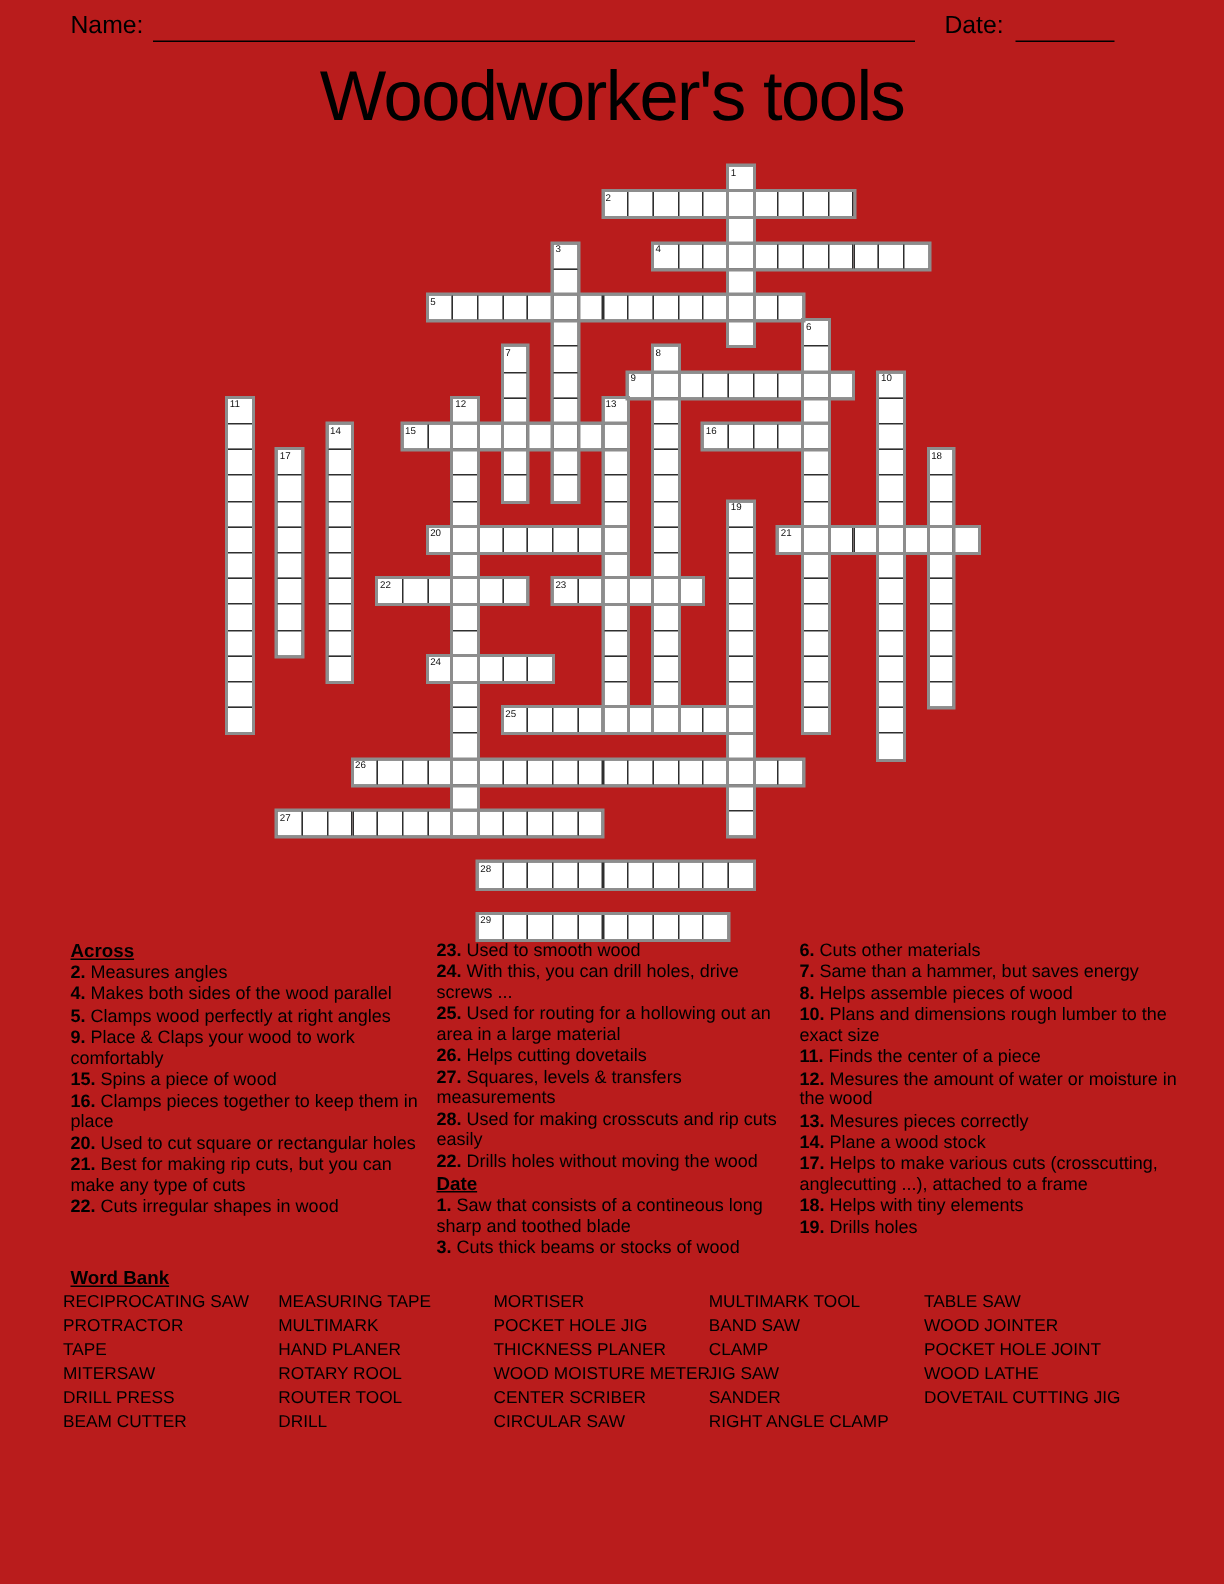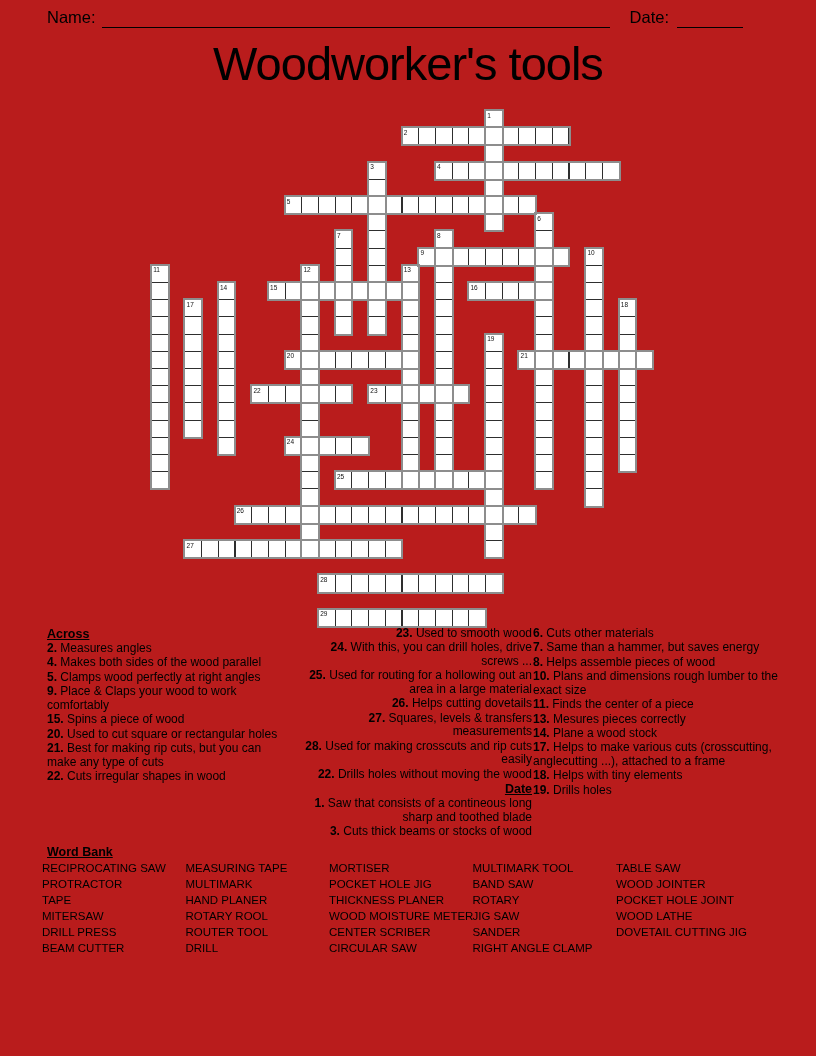--- a/index.html
+++ b/index.html
@@ -23,21 +23,21 @@
   .cell{position:absolute;width:17.7px;height:18.2px;box-sizing:border-box;
         border:1px solid #2e2e2e;background:#fff;z-index:1;}
   .cnum{position:absolute;top:0.5px;left:1.2px;font-size:6.5px;line-height:7px;
         font-weight:400;color:#111;z-index:3;}
   .run-outline{position:absolute;box-sizing:border-box;border:2px solid #8d8d8d;
         background:transparent;z-index:2;pointer-events:none;}
 
   
   .clue-col{position:absolute;top:627px;font-size:12px;line-height:13.6px;}
   .clue-col-1{left:47px;width:243px;}
-  .clue-col-2{left:291px;width:241px;text-align:right;}
+  .clue-col-2{left:291px;width:241px;}
   .clue-col-3{left:533px;width:252px;}
   .clue{margin:0 0 0.8px 0;}
   .clue b{font-weight:bold;}
   .clue-header{font-weight:bold;text-decoration:underline;font-size:12.5px;
                line-height:14px;margin-bottom:1px;}
 
   
   .wb-label{position:absolute;left:47px;top:845px;font-size:12.5px;font-weight:bold;
             text-decoration:underline;}
   .wb-grid{position:absolute;left:42px;top:860px;display:flex;}
@@ -429,20 +429,21 @@
       <div class="run-outline" style="left: 166px; top: 497.8px; width: 170px; height: 20.2px;"></div>
     </div>
 
   <div class="clue-col clue-col-1">
       <div class="clue-header">Across</div>
       <div class="clue"><b>2.</b> Measures angles</div>
       <div class="clue"><b>4.</b> Makes both sides of the wood parallel</div>
       <div class="clue"><b>5.</b> Clamps wood perfectly at right angles</div>
       <div class="clue"><b>9.</b> Place &amp; Claps your wood to work comfortably</div>
       <div class="clue"><b>15.</b> Spins a piece of wood</div>
+      <div class="clue"><b>16.</b> Clamps pieces together to keep them in place</div>
       <div class="clue"><b>20.</b> Used to cut square or rectangular holes</div>
       <div class="clue"><b>21.</b> Best for making rip cuts, but you can make any type of cuts</div>
       <div class="clue"><b>22.</b> Cuts irregular shapes in wood</div>
     </div>
   <div class="clue-col clue-col-2">
       <div class="clue"><b>23.</b> Used to smooth wood</div>
       <div class="clue"><b>24.</b> With this, you can drill holes, drive screws ...</div>
       <div class="clue"><b>25.</b> Used for routing for a hollowing out an area in a large material</div>
       <div class="clue"><b>26.</b> Helps cutting dovetails</div>
       <div class="clue"><b>27.</b> Squares, levels &amp; transfers measurements</div>
@@ -451,20 +452,21 @@
       <div class="clue-header">Date</div>
       <div class="clue"><b>1.</b> Saw that consists of a contineous long sharp and toothed blade</div>
       <div class="clue"><b>3.</b> Cuts thick beams or stocks of wood</div>
     </div>
   <div class="clue-col clue-col-3">
       <div class="clue"><b>6.</b> Cuts other materials</div>
       <div class="clue"><b>7.</b> Same than a hammer, but saves energy</div>
       <div class="clue"><b>8.</b> Helps assemble pieces of wood</div>
       <div class="clue"><b>10.</b> Plans and dimensions rough lumber to the exact size</div>
       <div class="clue"><b>11.</b> Finds the center of a piece</div>
+      <div class="clue"><b>12.</b> Mesures the amount of water or moisture in the wood</div>
       <div class="clue"><b>13.</b> Mesures pieces correctly</div>
       <div class="clue"><b>14.</b> Plane a wood stock</div>
       <div class="clue"><b>17.</b> Helps to make various cuts (crosscutting, anglecutting ...), attached to a frame</div>
       <div class="clue"><b>18.</b> Helps with tiny elements</div>
       <div class="clue"><b>19.</b> Drills holes</div>
     </div>
 
   <div class="wb-label">Word Bank</div>
   <div class="wb-grid">
       <div class="wb-col">
@@ -487,21 +489,21 @@
         <div class="wb-item">MORTISER</div>
         <div class="wb-item">POCKET HOLE JIG</div>
         <div class="wb-item">THICKNESS PLANER</div>
         <div class="wb-item">WOOD MOISTURE METER</div>
         <div class="wb-item">CENTER SCRIBER</div>
         <div class="wb-item">CIRCULAR SAW</div>
       </div>
       <div class="wb-col">
         <div class="wb-item">MULTIMARK TOOL</div>
         <div class="wb-item">BAND SAW</div>
-        <div class="wb-item">ROTARY</div>
+        <div class="wb-item">CLAMP</div>
         <div class="wb-item">JIG SAW</div>
         <div class="wb-item">SANDER</div>
         <div class="wb-item">RIGHT ANGLE CLAMP</div>
       </div>
       <div class="wb-col">
         <div class="wb-item">TABLE SAW</div>
         <div class="wb-item">WOOD JOINTER</div>
         <div class="wb-item">POCKET HOLE JOINT</div>
         <div class="wb-item">WOOD LATHE</div>
         <div class="wb-item">DOVETAIL CUTTING JIG</div>

